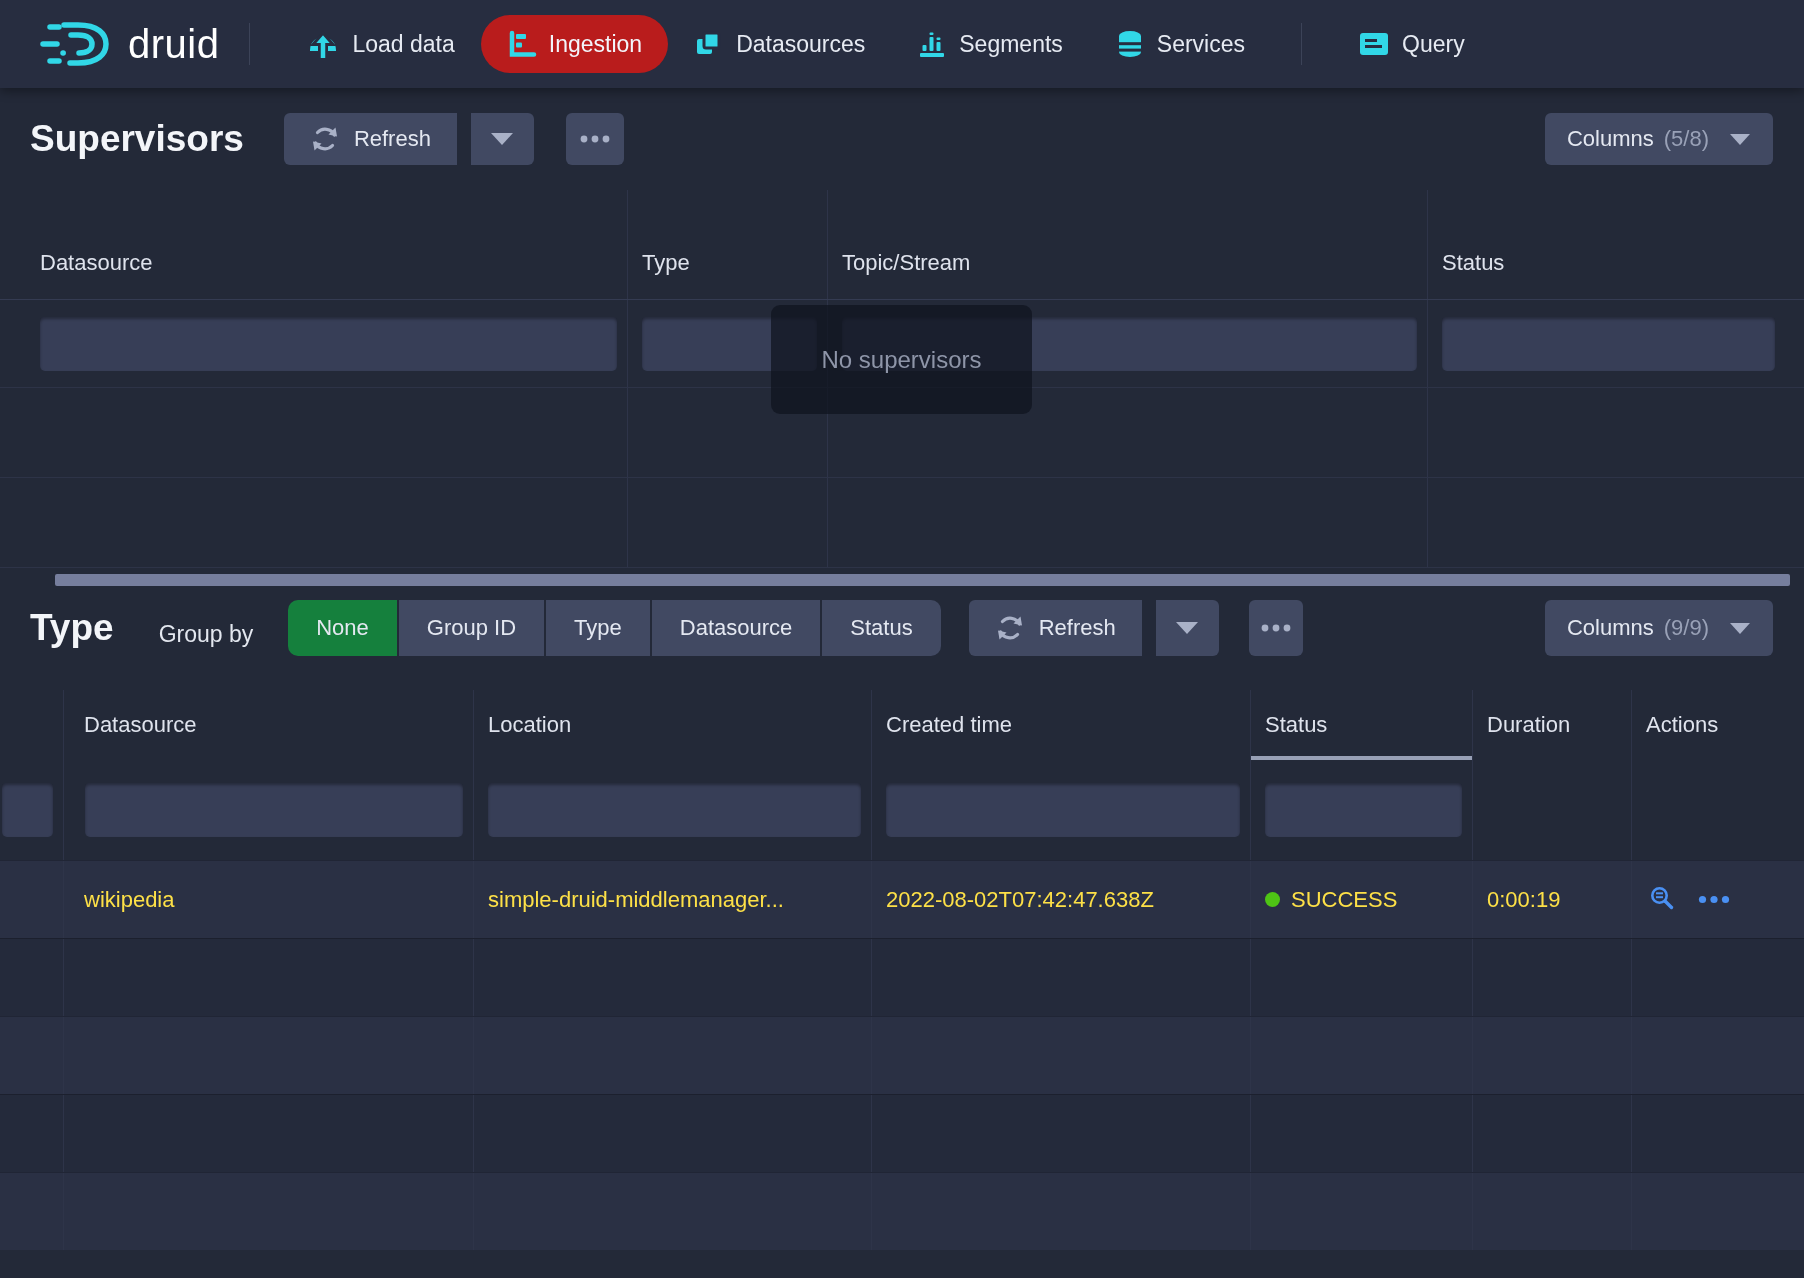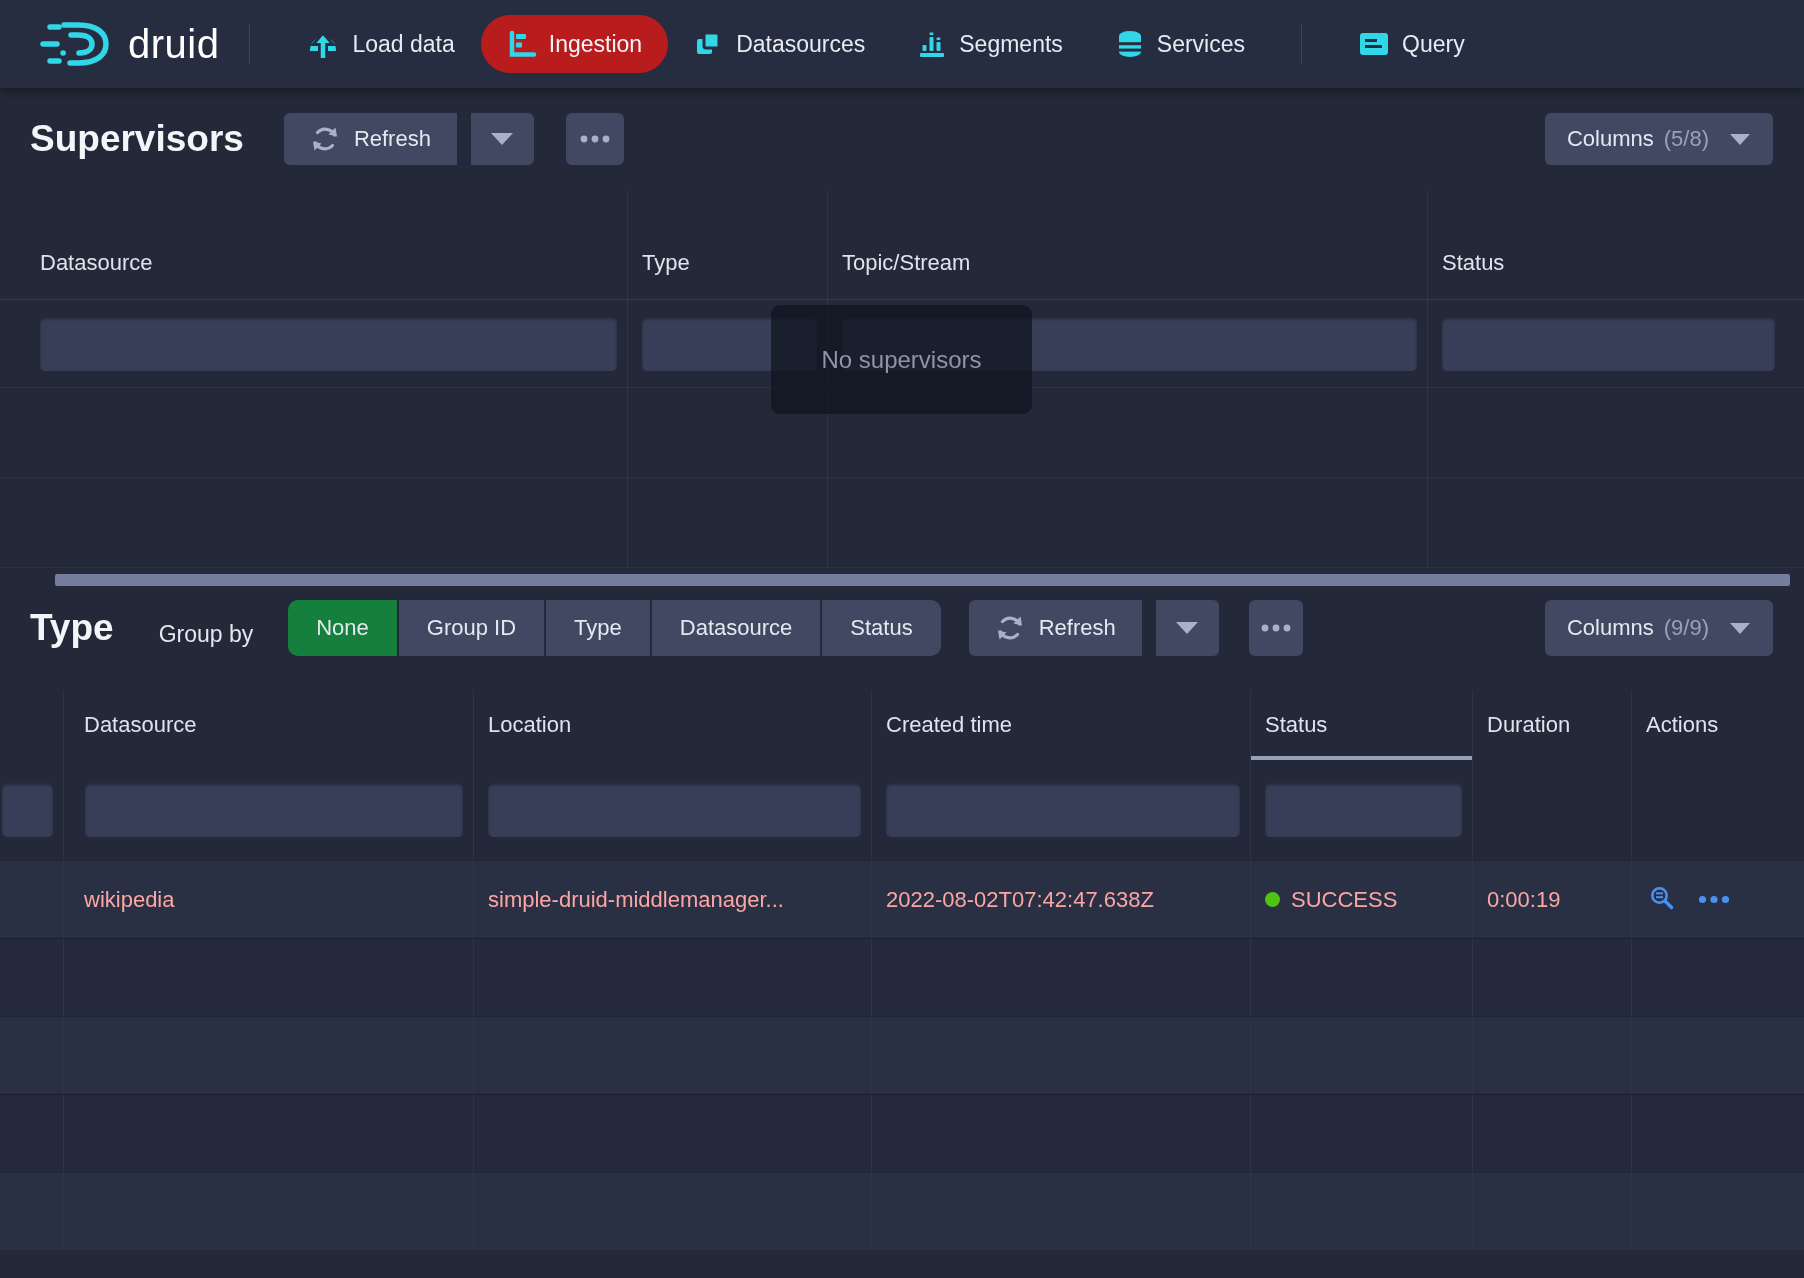--- a/index.html
+++ b/index.html
@@ -104,21 +104,21 @@
     position:absolute;left:771px;top:115px;width:261px;height:109px;
     background:rgba(15,19,30,.72);border-radius:9px;
     display:flex;align-items:center;justify-content:center;
     font-size:24px;color:#8e95a8;
   }
   .hscrollbar{height:12px;background:#767e9d;margin:6px 14px 0 55px;border-radius:2px;cursor:pointer;}
   .tsk-table{margin-top:32px;}
   .body-row{height:78px;border-top:1px solid rgba(0,0,0,.22);}
   .body-row.light{background:#2a3044;}
   .body-row.dark{background:#242a3b;}
-  .body-row .cell{height:100%;color:#fca5a5;}
+  .body-row .cell{height:100%;color:#fde047;}
   .body-row .cell:nth-child(2){padding-left:20px;}
   .status-dot{width:15px;height:15px;border-radius:50%;background:#4ec415;margin-right:11px;flex:none;}
   .actions-cell{gap:22px;padding-left:17px;}
   .icon-btn{display:flex;align-items:center;cursor:pointer;background:none;border:none;padding:0;}
 </style>
 </head>
 <body>
 
 <div id="app">
 

